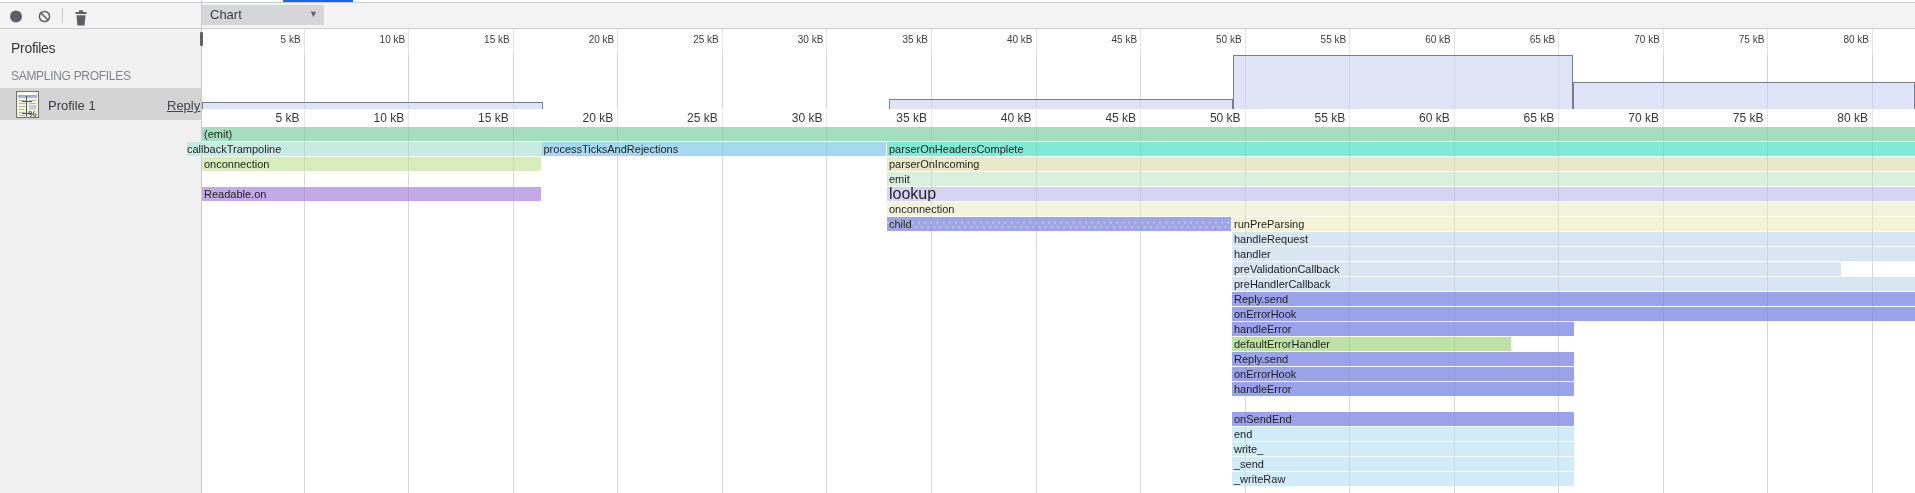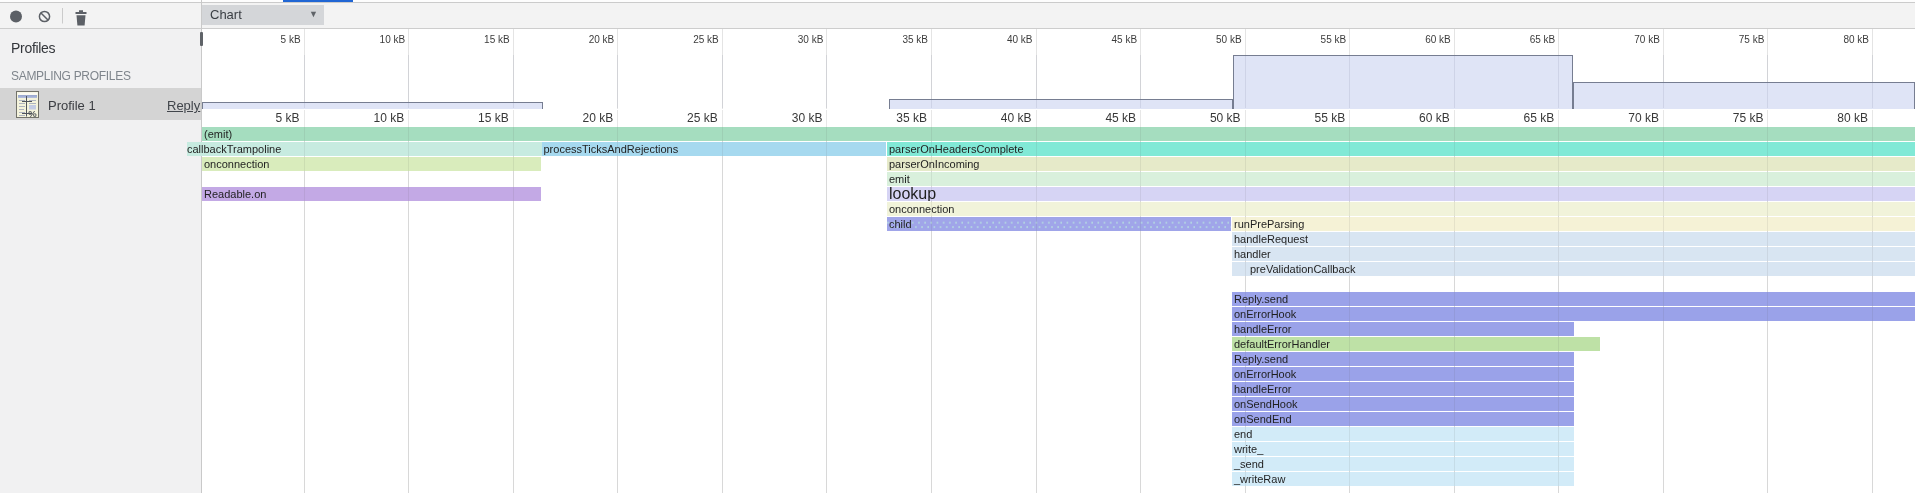--- a/index.html
+++ b/index.html
@@ -155,29 +155,29 @@
 <div style="position:absolute;left:202px;top:157px;width:338.5px;height:14px;background-color:#d9ecbc;overflow:hidden;white-space:nowrap;font-size:11px;line-height:14px;color:#1f1f1f;padding-left:2px;box-sizing:border-box">onconnection</div>
 <div style="position:absolute;left:887px;top:157px;width:1028px;height:14px;background-color:#e6eac9;overflow:hidden;white-space:nowrap;font-size:11px;line-height:14px;color:#1f1f1f;padding-left:2px;box-sizing:border-box">parserOnIncoming</div>
 <div style="position:absolute;left:887px;top:172px;width:1028px;height:14px;background-color:#d9f0dc;overflow:hidden;white-space:nowrap;font-size:11px;line-height:14px;color:#1f1f1f;padding-left:2px;box-sizing:border-box">emit</div>
 <div style="position:absolute;left:202px;top:187px;width:338.5px;height:14px;background-color:#c3a9e5;overflow:hidden;white-space:nowrap;font-size:11px;line-height:14px;color:#1f1f1f;padding-left:2px;box-sizing:border-box">Readable.on</div>
 <div style="position:absolute;left:887px;top:187px;width:1028px;height:14px;background-color:#d6d4f4;overflow:hidden;white-space:nowrap;font-size:16px;line-height:14px;color:#1f1f1f;padding-left:2px;box-sizing:border-box">lookup</div>
 <div style="position:absolute;left:887px;top:202px;width:1028px;height:14px;background-color:#f1f3da;overflow:hidden;white-space:nowrap;font-size:11px;line-height:14px;color:#1f1f1f;padding-left:2px;box-sizing:border-box">onconnection</div>
 <div style="position:absolute;left:887px;top:217px;width:344px;height:14px;background-color:#a0a5e9;background-image:radial-gradient(circle at 1px 1px, rgba(185,230,222,.72) 0.6px, rgba(255,255,255,0) 1.2px),radial-gradient(circle at 1px 1px, rgba(185,230,222,.72) 0.6px, rgba(255,255,255,0) 1.2px);background-size:6.2px 14px,6.2px 14px;background-position:0px 4.7px,3.1px 9.1px;overflow:hidden;white-space:nowrap;font-size:11px;line-height:14px;color:#1f1f1f;padding-left:2px;box-sizing:border-box">child</div>
 <div style="position:absolute;left:1232px;top:217px;width:683px;height:14px;background-color:#f5f2d6;overflow:hidden;white-space:nowrap;font-size:11px;line-height:14px;color:#1f1f1f;padding-left:2px;box-sizing:border-box">runPreParsing</div>
 <div style="position:absolute;left:1232px;top:247px;width:683px;height:14px;background-color:#d8e5f2;overflow:hidden;white-space:nowrap;font-size:11px;line-height:14px;color:#1f1f1f;padding-left:2px;box-sizing:border-box">handler</div>
 <div style="position:absolute;left:1232px;top:232px;width:683px;height:14px;background-color:#d8e5f2;overflow:hidden;white-space:nowrap;font-size:11px;line-height:14px;color:#1f1f1f;padding-left:2px;box-sizing:border-box">handleRequest</div>
-<div style="position:absolute;left:1232px;top:262px;width:683px;height:14px;background-color:#d8e5f2;overflow:hidden;white-space:nowrap;font-size:11px;line-height:14px;color:#1f1f1f;padding-left:18px;box-sizing:border-box">preValidationCallback</div>
+<div style="position:absolute;left:1232px;top:262px;width:609px;height:14px;background-color:#d8e5f2;overflow:hidden;white-space:nowrap;font-size:11px;line-height:14px;color:#1f1f1f;padding-left:2px;box-sizing:border-box">preValidationCallback</div>
+<div style="position:absolute;left:1232px;top:277px;width:683px;height:14px;background-color:#d8e5f2;overflow:hidden;white-space:nowrap;font-size:11px;line-height:14px;color:#1f1f1f;padding-left:2px;box-sizing:border-box">preHandlerCallback</div>
 <div style="position:absolute;left:1232px;top:292px;width:683px;height:14px;background-color:#9aa2e9;overflow:hidden;white-space:nowrap;font-size:11px;line-height:14px;color:#1f1f1f;padding-left:2px;box-sizing:border-box">Reply.send</div>
 <div style="position:absolute;left:1232px;top:307px;width:683px;height:14px;background-color:#9aa2e9;overflow:hidden;white-space:nowrap;font-size:11px;line-height:14px;color:#1f1f1f;padding-left:2px;box-sizing:border-box">onErrorHook</div>
 <div style="position:absolute;left:1232px;top:322px;width:342px;height:14px;background-color:#9aa2e9;overflow:hidden;white-space:nowrap;font-size:11px;line-height:14px;color:#1f1f1f;padding-left:2px;box-sizing:border-box">handleError</div>
-<div style="position:absolute;left:1232px;top:337px;width:368px;height:14px;background-color:#bee1a6;overflow:hidden;white-space:nowrap;font-size:11px;line-height:14px;color:#1f1f1f;padding-left:2px;box-sizing:border-box">defaultErrorHandler</div>
+<div style="position:absolute;left:1232px;top:337px;width:279px;height:14px;background-color:#bee1a6;overflow:hidden;white-space:nowrap;font-size:11px;line-height:14px;color:#1f1f1f;padding-left:2px;box-sizing:border-box">defaultErrorHandler</div>
 <div style="position:absolute;left:1232px;top:352px;width:342px;height:14px;background-color:#9aa2e9;overflow:hidden;white-space:nowrap;font-size:11px;line-height:14px;color:#1f1f1f;padding-left:2px;box-sizing:border-box">Reply.send</div>
 <div style="position:absolute;left:1232px;top:367px;width:342px;height:14px;background-color:#9aa2e9;overflow:hidden;white-space:nowrap;font-size:11px;line-height:14px;color:#1f1f1f;padding-left:2px;box-sizing:border-box">onErrorHook</div>
 <div style="position:absolute;left:1232px;top:382px;width:342px;height:14px;background-color:#9aa2e9;overflow:hidden;white-space:nowrap;font-size:11px;line-height:14px;color:#1f1f1f;padding-left:2px;box-sizing:border-box">handleError</div>
-<div style="position:absolute;left:1232px;top:397px;width:342px;height:14px;background-color:#9aa2e9;overflow:hidden;white-space:nowrap;font-size:11px;line-height:14px;color:#1f1f1f;padding-left:2px;box-sizing:border-box">onSendHook</div>
 <div style="position:absolute;left:1232px;top:412px;width:342px;height:14px;background-color:#9aa2e9;overflow:hidden;white-space:nowrap;font-size:11px;line-height:14px;color:#1f1f1f;padding-left:2px;box-sizing:border-box">onSendEnd</div>
 <div style="position:absolute;left:1232px;top:427px;width:342px;height:14px;background-color:#d2ebf8;overflow:hidden;white-space:nowrap;font-size:11px;line-height:14px;color:#1f1f1f;padding-left:2px;box-sizing:border-box">end</div>
 <div style="position:absolute;left:1232px;top:442px;width:342px;height:14px;background-color:#d2ebf8;overflow:hidden;white-space:nowrap;font-size:11px;line-height:14px;color:#1f1f1f;padding-left:2px;box-sizing:border-box">write_</div>
 <div style="position:absolute;left:1232px;top:457px;width:342px;height:14px;background-color:#d2ebf8;overflow:hidden;white-space:nowrap;font-size:11px;line-height:14px;color:#1f1f1f;padding-left:2px;box-sizing:border-box">_send</div>
 <div style="position:absolute;left:1232px;top:472px;width:342px;height:14px;background-color:#d2ebf8;overflow:hidden;white-space:nowrap;font-size:11px;line-height:14px;color:#1f1f1f;padding-left:2px;box-sizing:border-box">_writeRaw</div>
 
 <div style="position:absolute;left:303.6px;top:127px;width:1px;height:366px;background:rgba(90,90,90,0.10)"></div>
 <div style="position:absolute;left:408.2px;top:127px;width:1px;height:366px;background:rgba(90,90,90,0.10)"></div>
 <div style="position:absolute;left:512.7px;top:127px;width:1px;height:366px;background:rgba(90,90,90,0.10)"></div>
 <div style="position:absolute;left:617.3px;top:127px;width:1px;height:366px;background:rgba(90,90,90,0.10)"></div>

